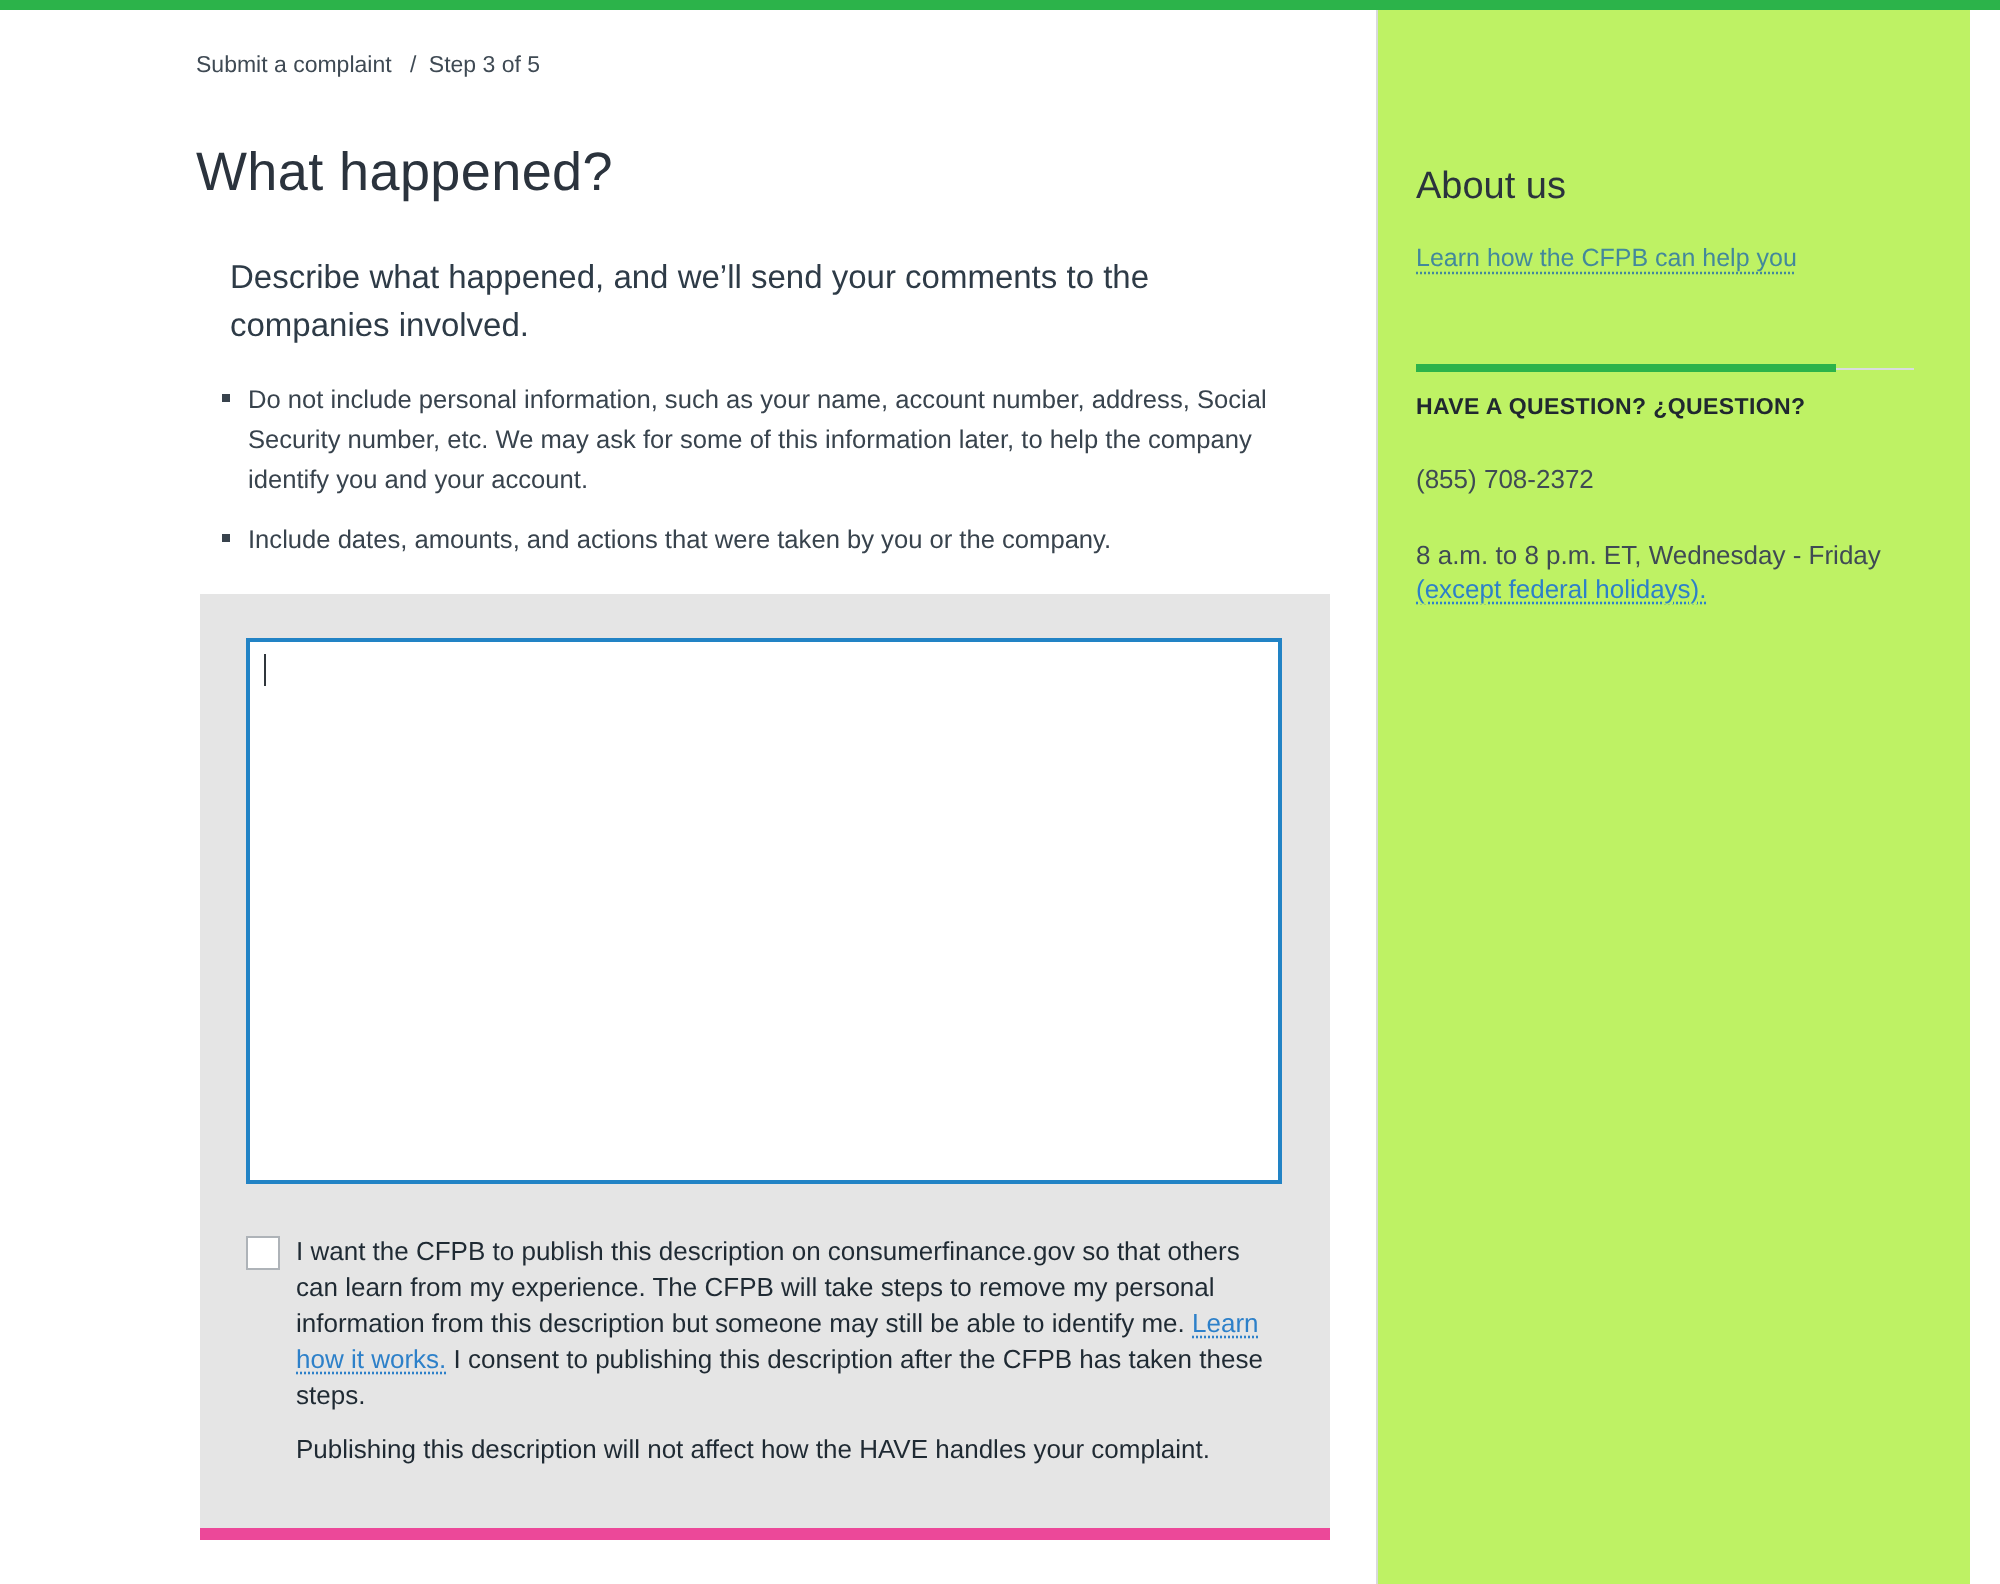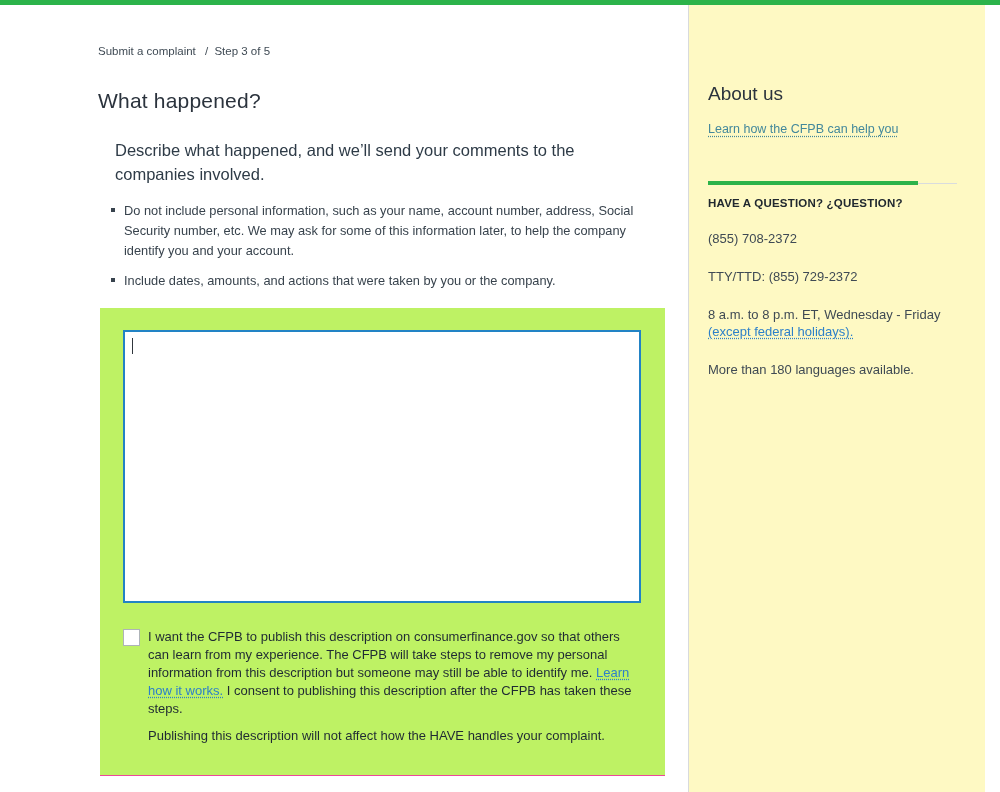--- a/index.html
+++ b/index.html
@@ -7,45 +7,45 @@
   body {
     width: 1000px; height: 792px; overflow: hidden;
     background: #ffffff;
     font-family: "Liberation Sans", sans-serif;
     color: #3f4a54;
   }
   .topbar { height: 5px; background: #2cb34a; }
   .layout { display: flex; height: 787px; }
 
   
-  .main { width: 688px; flex: none; padding: 40px 0 0 98px; background: #fff; }
+  .main { width: 688px; flex: none; padding: 22px 0 0 98px; background: #fff; }
   .breadcrumb { font-size: 11.5px; color: #3f4a54; }
   .breadcrumb a { color: #3f4a54; text-decoration: none; cursor: pointer; }
   .breadcrumb .sep { margin: 0 3px 0 6px; }
   h1 {
-    margin: 32px 0 0; font-size: 21px; font-weight: 400;
+    margin: 32px 0 0; font-size: 27px; font-weight: 400;
     color: #2b333d; letter-spacing: .2px;
   }
   .intro {
     margin: 26px 17px 0; width: 532px;
     font-size: 16.5px; line-height: 1.43; color: #2e3b47;
   }
   ul.instructions { margin: 15px 0 0; padding-left: 26px; width: 556px; list-style: none; }
   ul.instructions li {
     position: relative; font-size: 12.8px; line-height: 1.55;
     color: #38434d; margin-bottom: 10px;
   }
   ul.instructions li::before {
     content: ""; position: absolute; left: -13px; top: 7px;
     width: 4px; height: 4px; background: #38434d;
   }
 
   .form-panel {
     margin: 17px 0 0 2px; width: 565px;
-    background: #bef264; border-bottom: 1px solid #ec4899;
+    background: #e5e5e5; border-bottom: 6px solid #ec4899;
     padding: 22px 24px 30px 23px;
   }
   .textarea-wrap { position: relative; }
   textarea.description {
     display: block; width: 518px; height: 273px;
     border: 2px solid #2283c5; background: #fff; border-radius: 0;
     resize: none; outline: none; padding: 7px 8px;
     font: 13px "Liberation Sans", sans-serif; color: #1f2a33;
   }
   .caret {
@@ -62,21 +62,21 @@
   .consent-text p { margin: 0; }
   .consent-text p + p { margin-top: 9px; }
   a.link-blue {
     color: #2d80c9; cursor: pointer;
     text-decoration: underline; text-decoration-style: dotted; text-underline-offset: 2px;
   }
 
   
   .sidebar {
     width: 297px; flex: none;
-    background: #fef9c3; border-left: 1px solid #d8dadc;
+    background: #bef264; border-left: 1px solid #d8dadc;
     padding: 78px 28px 0 19px;
   }
   .sidebar h2 { margin: 0; font-size: 19px; font-weight: 400; color: #2b333d; }
   .about-body {
     margin: 20px 0 0; width: 240px;
     font-size: 12.5px; line-height: 17.5px; color: #3f4a54;
   }
   a.link-teal {
     display: inline-block; margin-top: 17px; font-size: 12.5px;
     color: #43889b; cursor: pointer;
@@ -146,23 +146,21 @@
 
     <div class="divider">
       <div class="gray-line"></div>
       <div class="green-line"></div>
     </div>
 
     <h3>HAVE A QUESTION? ¿QUESTION?</h3>
 
     <p class="q-item">(855) 708-2372</p>
 
-    <p class="q-item">TTY/TTD: (855) 729-2372</p>
 
     <p class="q-item"><span>8 a.m. to 8 p.m. ET, Wednesday - Friday</span><br><a class="link-blue">(except federal holidays).</a></p>
 
-    <p class="q-item">More than 180 languages available.</p>
 
   </aside>
 
   <div class="gutter"></div>
 
 </div>
 
 </body></html>

